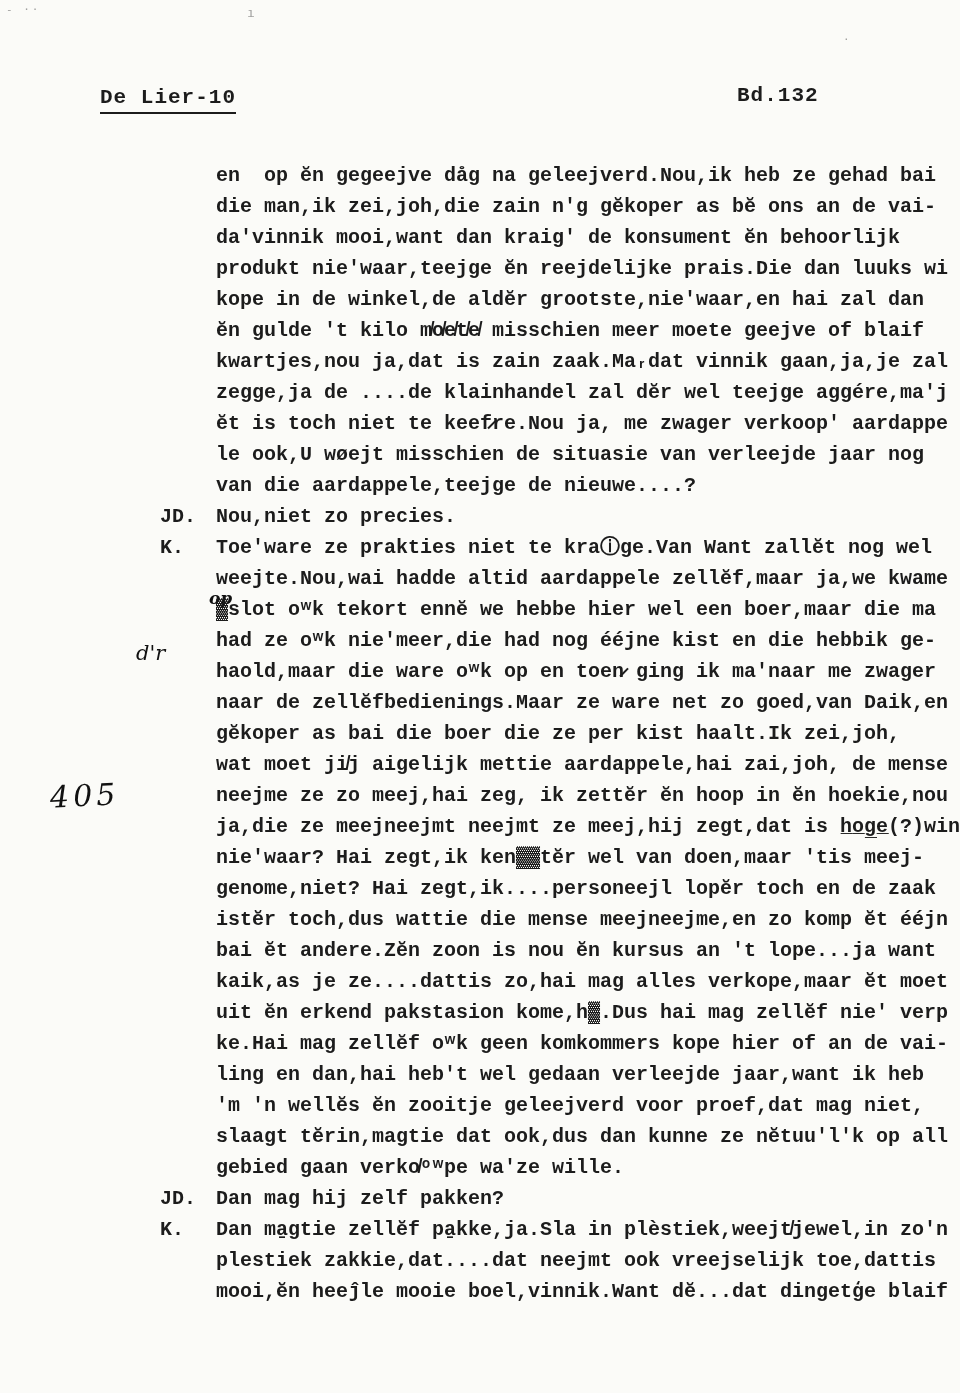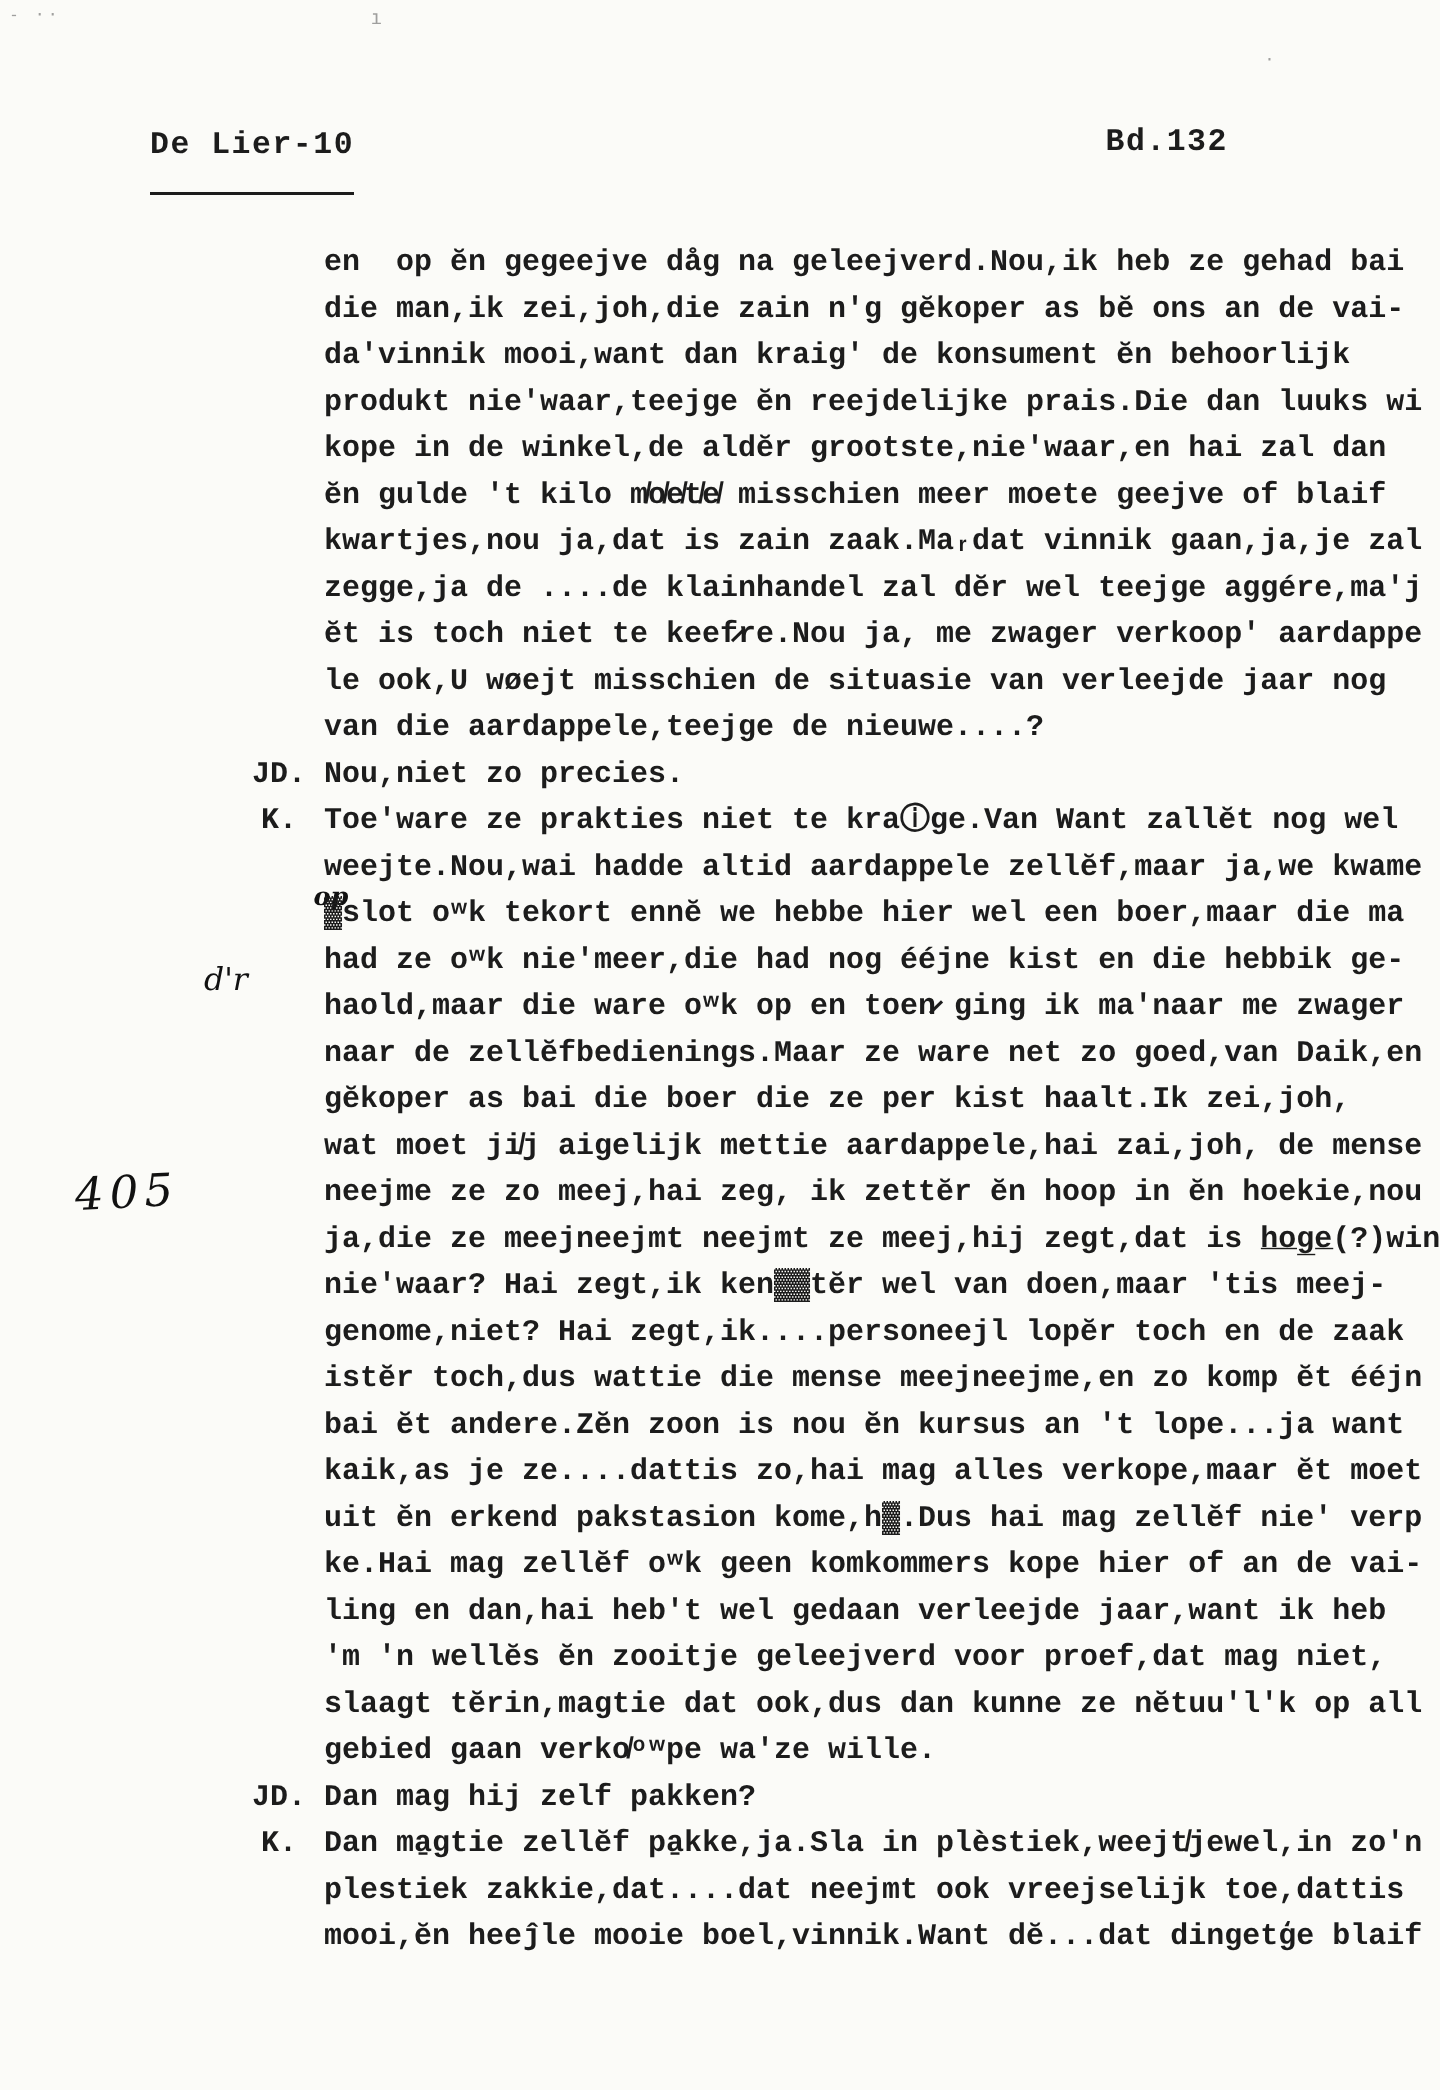--- a/index.html
+++ b/index.html
@@ -13,21 +13,21 @@
     width:960px;height:1393px;
     background:#fbfbf8;
     overflow:hidden;
     color:#1c1c1c;
   }
   
   .hdr-left{
     position:absolute;left:100px;top:86px;
     font-size:21px;font-weight:700;
     border-bottom:2px solid #1c1c1c;
-    padding-bottom:19px;
+    padding-bottom:3px;
     letter-spacing:1px;
   }
   .hdr-right{
     position:absolute;left:737px;top:84px;
     font-size:21px;font-weight:700;
     letter-spacing:1px;
   }
   
   .textblock{
     position:absolute;left:160px;top:132px;
@@ -36,21 +36,21 @@
   }
   .line{
     display:flex;
     height:31px;
     line-height:31px;
     font-size:20px;
     font-weight:700;
   }
   .spk{
     width:52px;flex:0 0 52px;
-    text-align:center;
+    text-align:left;
     padding-right:4px;
     white-space:pre;
   }
   .txt{
     white-space:pre;
   }
   
   .hand{
     position:absolute;
     font-family:"DejaVu Serif",serif;

